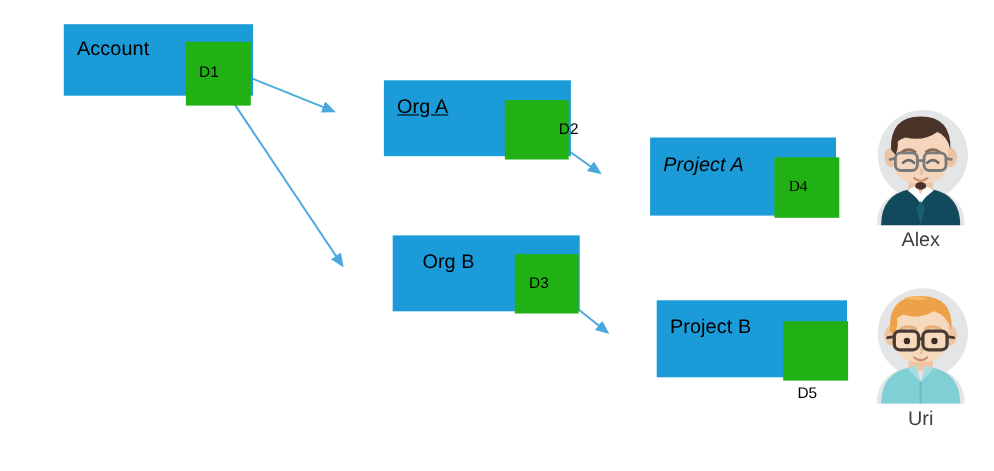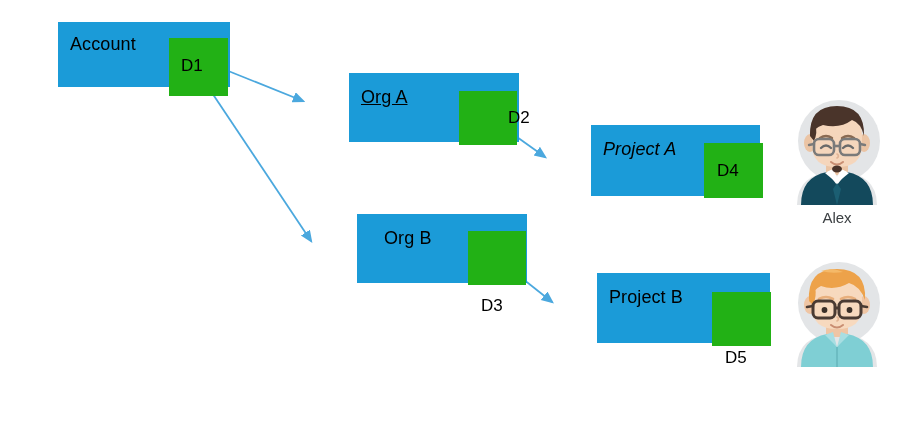--- a/index.html
+++ b/index.html
@@ -37,21 +37,21 @@
     letter-spacing: 0.1px;
   }
   .node-badge {
     position: absolute;
     background: #22B115;
     box-sizing: border-box;
   }
   .node-badge-label {
     position: absolute;
     color: #000000;
-    font-size: 17px;
+    font-size: 14px;
     line-height: 17px;
     font-family: "Liberation Sans", sans-serif;
     white-space: nowrap;
   }
   #edges {
     position: absolute;
     left: 0;
     top: 0;
     width: 904px;
     height: 428px;
@@ -63,21 +63,21 @@
   }
   .person-avatar {
     position: relative;
     width: 112px;
     height: 112px;
   }
   .person-name {
     position: absolute;
     width: 112px;
     text-align: center;
-    font-size: 15px;
+    font-size: 18px;
     line-height: 16px;
     color: #3c4043;
     font-family: "Liberation Sans", sans-serif;
   }
 </style>
 </head>
 <body>
 
 <div id="canvas">
 
@@ -104,28 +104,28 @@
     <div class="node-main" style="left:305px; top:73px; width:170px; height:69px;"></div>
     <div class="node-label" style="left:317px; top:88px;text-decoration:underline;">Org A</div>
     <div class="node-badge" style="left:415px; top:91px; width:58px; height:54px;"></div>
     <div class="node-badge-label" style="left:428px; top:109px;margin-left:36px;">D2</div>
   </div>
 
   <div class="node">
     <div class="node-main" style="left:313px; top:214px; width:170px; height:69px;"></div>
     <div class="node-label" style="left:340px; top:229px;">Org B</div>
     <div class="node-badge" style="left:424px; top:231px; width:58px; height:54px;"></div>
-    <div class="node-badge-label" style="left:437px; top:249px;margin-top:48px;">D3</div>
+    <div class="node-badge-label" style="left:437px; top:249px;">D3</div>
   </div>
 
   <div class="node">
     <div class="node-main" style="left:547px; top:125px; width:169px; height:71px;"></div>
     <div class="node-label" style="left:559px; top:140px;font-style:italic;">Project A</div>
     <div class="node-badge" style="left:660px; top:143px; width:59px; height:55px;"></div>
-    <div class="node-badge-label" style="left:673px; top:162px;">D4</div>
+    <div class="node-badge-label" style="left:673px; top:162px;font-family:Liberation Serif, serif;">D4</div>
   </div>
 
   <div class="node">
     <div class="node-main" style="left:553px; top:273px; width:173px; height:70px;"></div>
     <div class="node-label" style="left:565px; top:288px;text-align:center;">Project B</div>
     <div class="node-badge" style="left:668px; top:292px; width:59px; height:54px;"></div>
     <div class="node-badge-label" style="left:681px; top:310px;margin-top:39px;">D5</div>
   </div>
 
   <div class="person" style="left:781px; top:93px;">
@@ -214,15 +214,16 @@
           <path d="M54,53 h4" stroke="#4A3B33" stroke-width="3"></path>
           <path d="M32,51 l-6,1" stroke="#4A3B33" stroke-width="2.6" stroke-linecap="round"></path>
           <path d="M80,51 l6,1" stroke="#4A3B33" stroke-width="2.6" stroke-linecap="round"></path>
         </g>
 
         <path d="M56,62 q3,2 0,4" stroke="#E2B493" stroke-width="1.6" fill="none" stroke-linecap="round"></path>
 
         <path d="M50,70 q6,5 12,0" stroke="#C98E72" stroke-width="2" fill="none" stroke-linecap="round"></path>
       </svg>
     </div>
+    <div class="person-name" style="top:117px;">Uri</div>
   </div>
 
 </div>
 
 </body></html>

